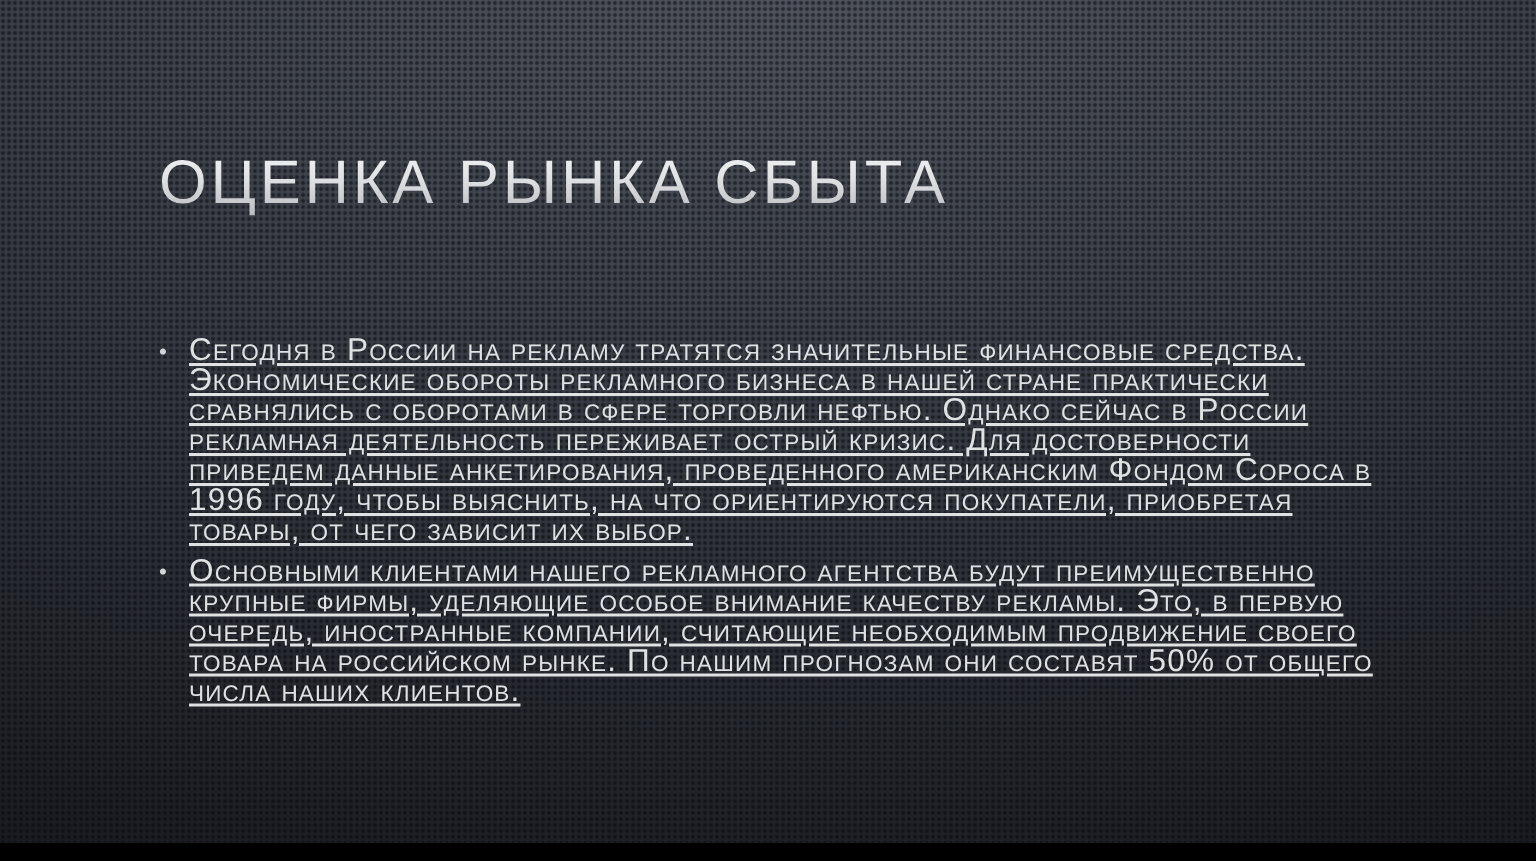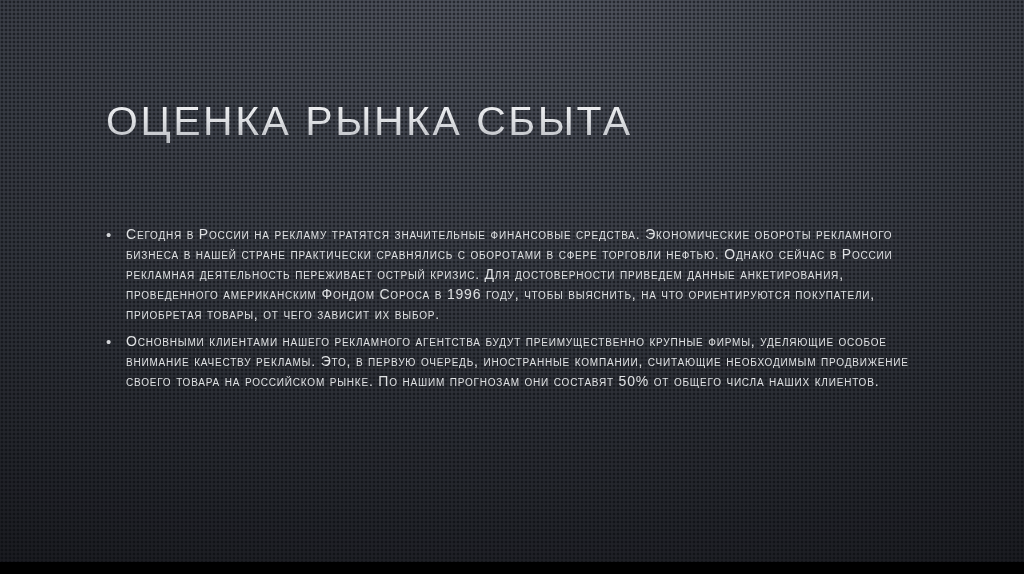--- a/index.html
+++ b/index.html
@@ -55,25 +55,26 @@
     flex: 0 0 auto;
     width: 20px;
     color: #d3d5d8;
     font-size: 15px;
     line-height: 20px;
     padding-top: 1px;
   }
   .bullet-text {
     flex: 1 1 auto;
     color: #dfe1e3;
-    font-size: 14px;
+    font-size: 21px;
     line-height: 20px;
     letter-spacing: 0.8px;
     font-variant-caps: small-caps;
     font-variant: small-caps;
+    text-decoration: underline;
   }
 </style>
 </head>
 <body>
 
 <div class="slide">
 
   <h1 class="title">ОЦЕНКА РЫНКА СБЫТА</h1>
 
   <ul class="bullets">

